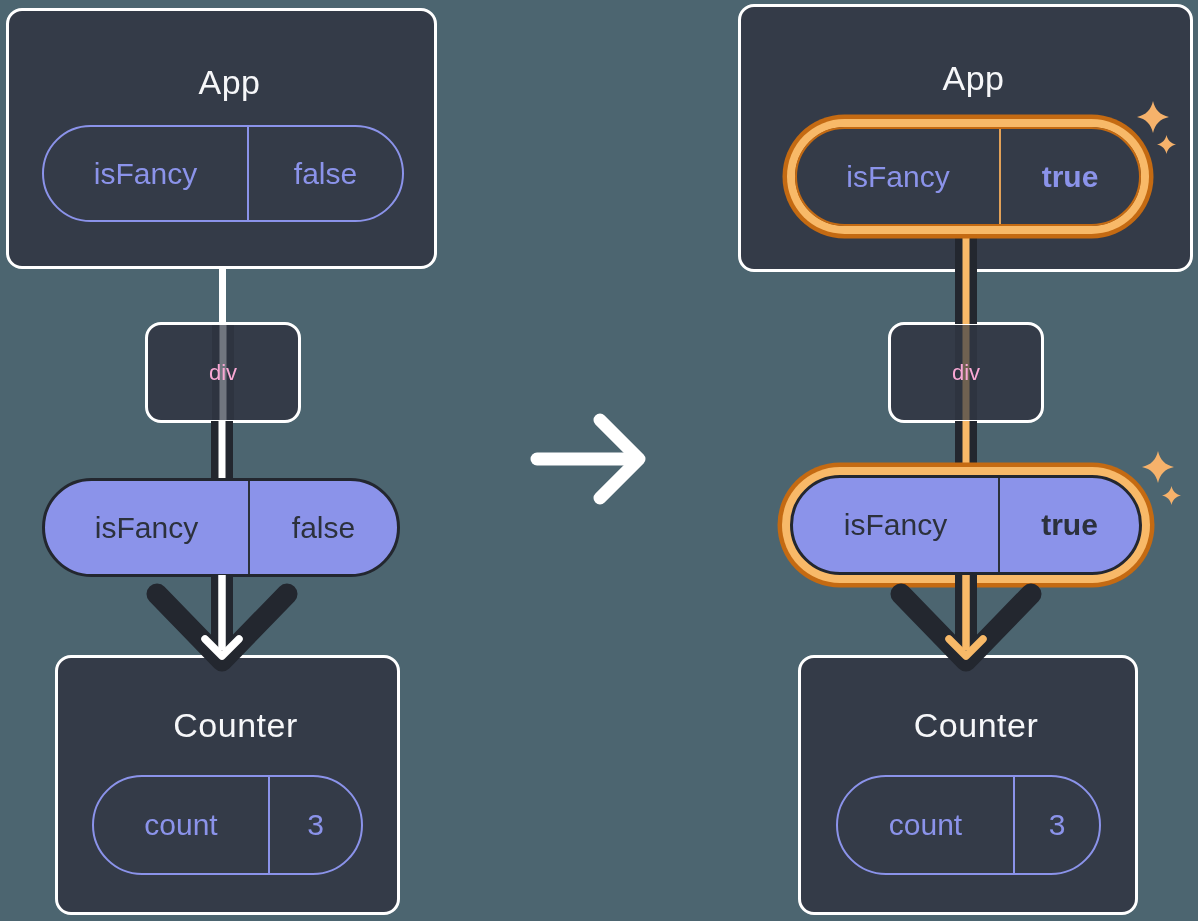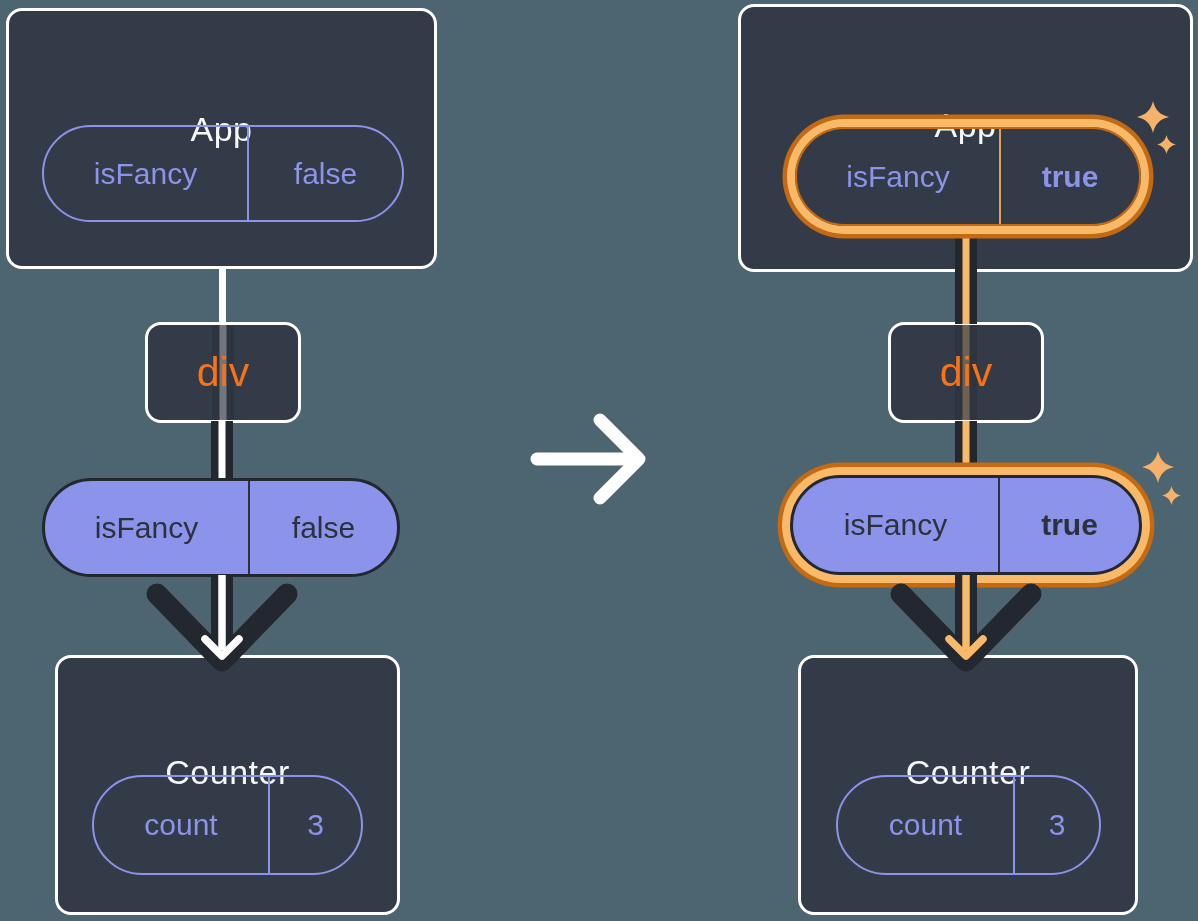--- a/index.html
+++ b/index.html
@@ -2,23 +2,23 @@
 <html><head>
 <meta charset="utf-8">
 <style>
   html,body{margin:0;padding:0;background:#4c6570;}
   .canvas{
     position:relative;width:1198px;height:921px;background:#4c6570;overflow:hidden;
     font-family:"Liberation Sans", sans-serif;
   }
   
   .box{position:absolute;background:#343b48;border:3px solid #ffffff;border-radius:16px;box-sizing:border-box;}
-  .box-title{position:absolute;left:0;width:100%;text-align:center;color:#f6f7f9;font-size:34px;font-weight:500;letter-spacing:.5px;margin-top:47px;}
+  .box-title{position:absolute;left:8px;width:100%;text-align:center;color:#f6f7f9;font-size:34px;font-weight:500;letter-spacing:.5px;}
   .div-box{display:flex;align-items:center;justify-content:center;}
-  .div-label{color:#f97316;font-size:41px;font-weight:500;position:relative;z-index:2;}
+  .div-label{color:#f9a8d4;font-size:22px;font-weight:500;position:relative;z-index:2;}
   
   .pill{position:absolute;display:flex;align-items:stretch;border-radius:70px;box-sizing:border-box;z-index:3;}
   .pill-cell{display:flex;align-items:center;justify-content:center;font-size:30px;}
   .pill-cell.grow{flex:1;}
   .pill-sep{width:2px;align-self:stretch;}
   .outline-pill{border:2.5px solid #8b93ea;color:#8b93ea;}
   .outline-pill .pill-sep{background:#8b93ea;}
   .filled-pill{background:#8b93ea;border:3px solid #23272f;color:#2c313c;}
   .filled-pill .pill-sep{background:#2c313c;}
   .bold-val{font-weight:700;}

